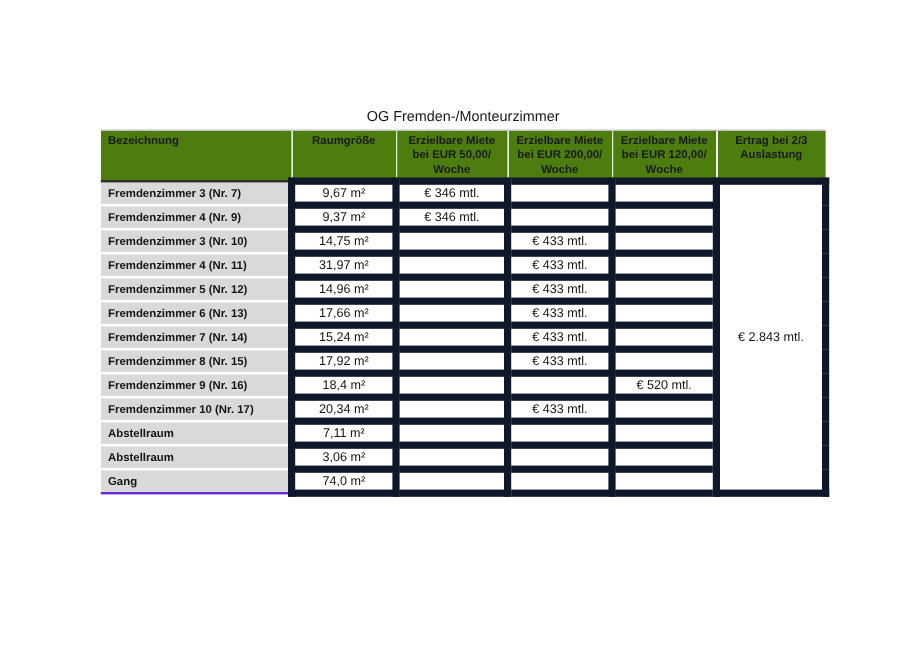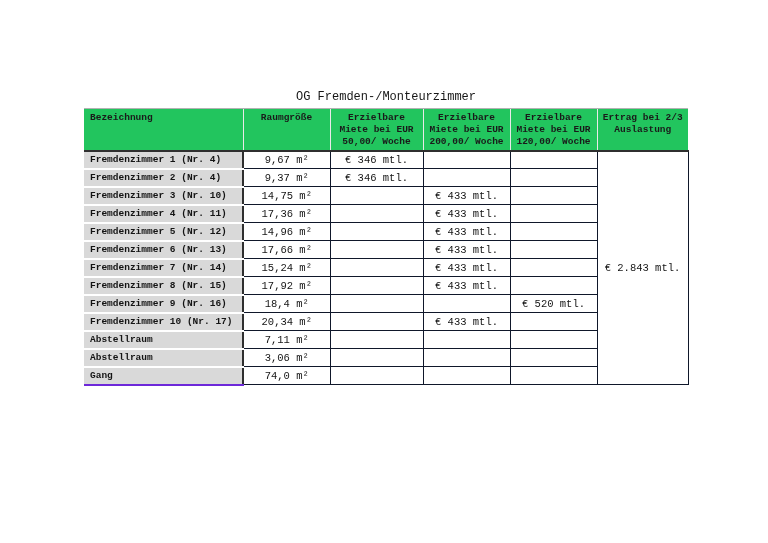--- a/index.html
+++ b/index.html
@@ -5,21 +5,21 @@
   html, body {
     margin: 0;
     padding: 0;
     background: #ffffff;
   }
   .canvas {
     position: relative;
     width: 768px;
     height: 543px;
     background: #ffffff;
-    font-family: Liberation Mono, monospace;
+    font-family: Liberation Sans, sans-serif;
     color: #111111;
     overflow: hidden;
   }
   .doc-title {
     position: absolute;
     top: 90px;
     left: 84px;
     width: 604px;
     text-align: center;
     font-size: 12px;
@@ -32,21 +32,21 @@
     left: 84px;
     width: 604px;
     border-collapse: collapse;
     table-layout: fixed;
   }
   table.room-table th, table.room-table td {
     overflow: hidden;
     box-sizing: border-box;
   }
   thead th {
-    background: #22c55e;
+    background: #4d7c0f;
     height: 42px;
     vertical-align: top;
     padding: 3px 2px 0 2px;
     font-size: 9.5px;
     line-height: 12px;
     font-weight: bold;
     color: #1a1a1a;
     text-align: center;
     border-top: 1px solid #b2b2b2;
     border-left: 1px solid #e9e9e9;
@@ -67,21 +67,21 @@
     height: 18px;
     border-bottom: 2px solid #ffffff;
     border-right: 2px solid #2f2f2f;
     white-space: nowrap;
   }
   tbody tr:last-child th.rowlabel {
     border-bottom: 2px solid #6d28d9;
   }
   tbody td {
     background: #ffffff;
-    border: 1px solid #0f172a;
+    border: 6px solid #0f172a;
     font-size: 10.5px;
     color: #141414;
     text-align: center;
     height: 18px;
     white-space: nowrap;
   }
   tbody td.merged {
     vertical-align: middle;
     font-size: 10.5px;
     margin-top: 47px;
@@ -108,44 +108,44 @@
         <th>Bezeichnung</th>
         <th>Raumgröße</th>
         <th>Erzielbare Miete bei EUR 50,00/ Woche</th>
         <th>Erzielbare Miete bei EUR 200,00/ Woche</th>
         <th>Erzielbare Miete bei EUR 120,00/ Woche</th>
         <th>Ertrag bei 2/3 Auslastung</th>
       </tr>
     </thead>
     <tbody>
       <tr>
-        <th class="rowlabel">Fremdenzimmer 1 (Nr. 4)</th>
+        <th class="rowlabel">Fremdenzimmer 3 (Nr. 7)</th>
         <td>9,67 m²</td>
         <td>€ 346 mtl.</td>
         <td></td>
         <td></td>
         <td class="merged" rowspan="13">€ 2.843 mtl.</td>
       </tr>
       <tr>
-        <th class="rowlabel">Fremdenzimmer 2 (Nr. 4)</th>
+        <th class="rowlabel">Fremdenzimmer 4 (Nr. 9)</th>
         <td>9,37 m²</td>
         <td>€ 346 mtl.</td>
         <td></td>
         <td></td>
       </tr>
       <tr>
         <th class="rowlabel">Fremdenzimmer 3 (Nr. 10)</th>
         <td>14,75 m²</td>
         <td></td>
         <td>€ 433 mtl.</td>
         <td></td>
       </tr>
       <tr>
         <th class="rowlabel">Fremdenzimmer 4 (Nr. 11)</th>
-        <td>17,36 m²</td>
+        <td>31,97 m²</td>
         <td></td>
         <td>€ 433 mtl.</td>
         <td></td>
       </tr>
       <tr>
         <th class="rowlabel">Fremdenzimmer 5 (Nr. 12)</th>
         <td>14,96 m²</td>
         <td></td>
         <td>€ 433 mtl.</td>
         <td></td>

